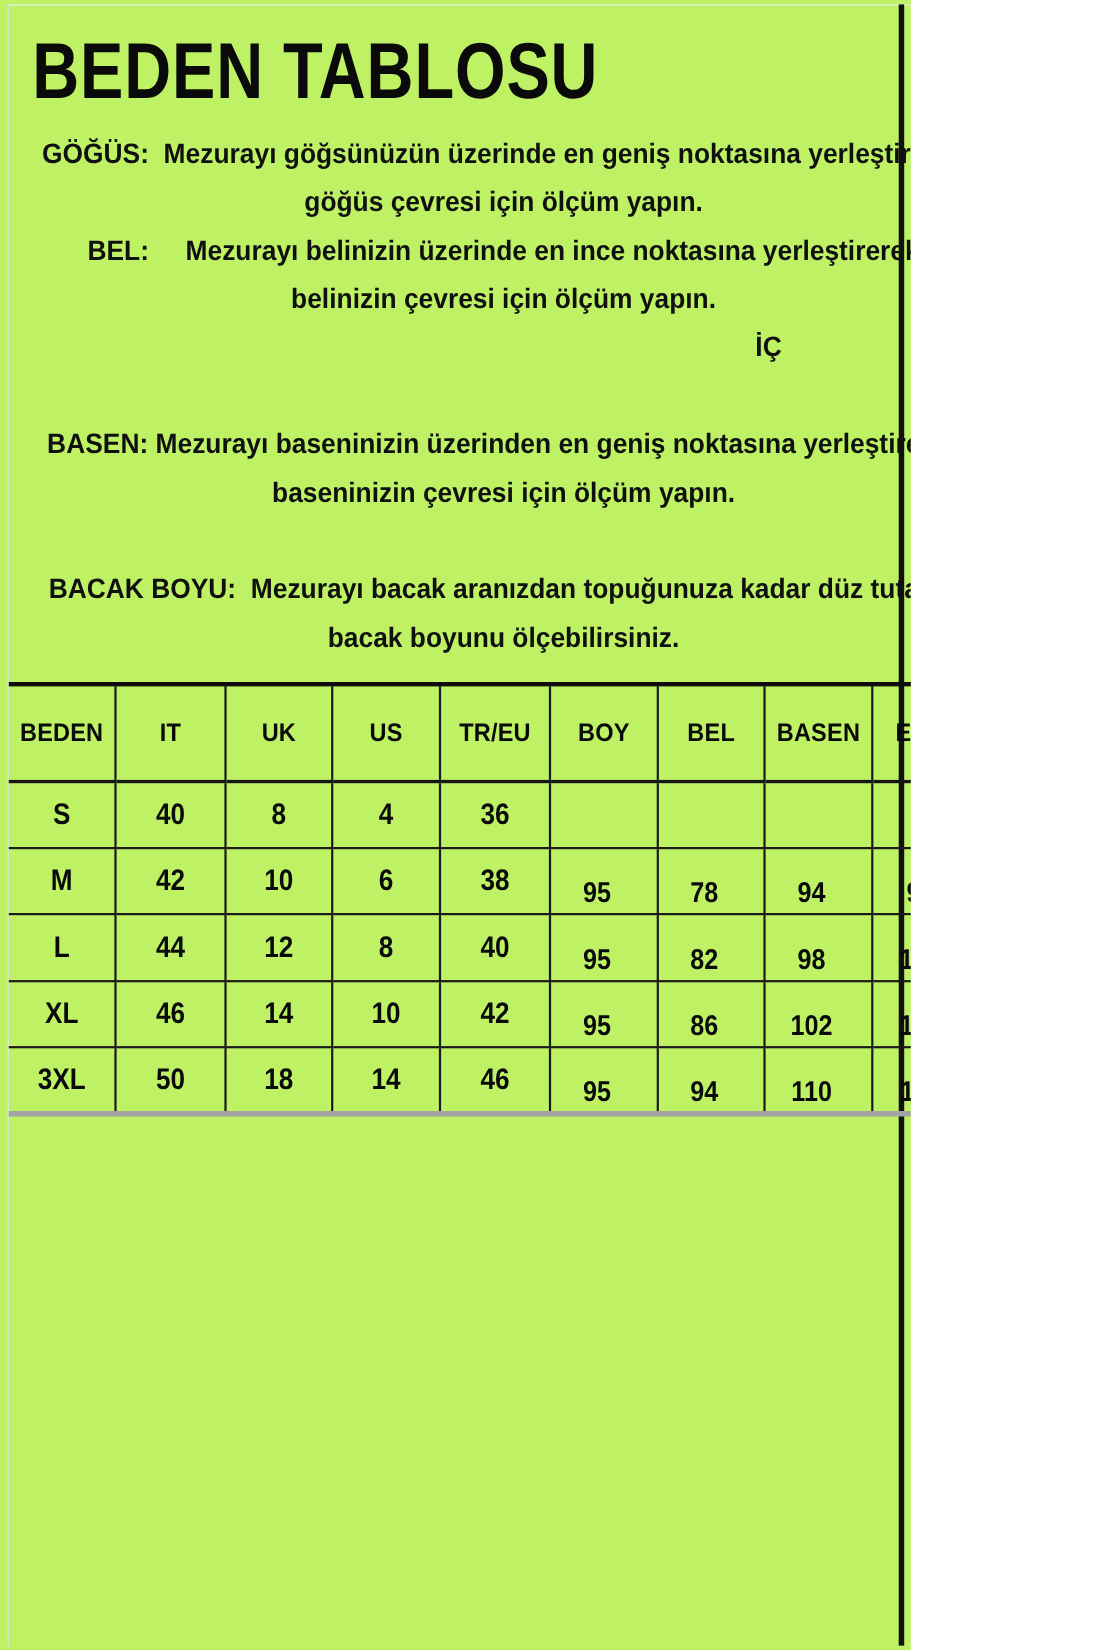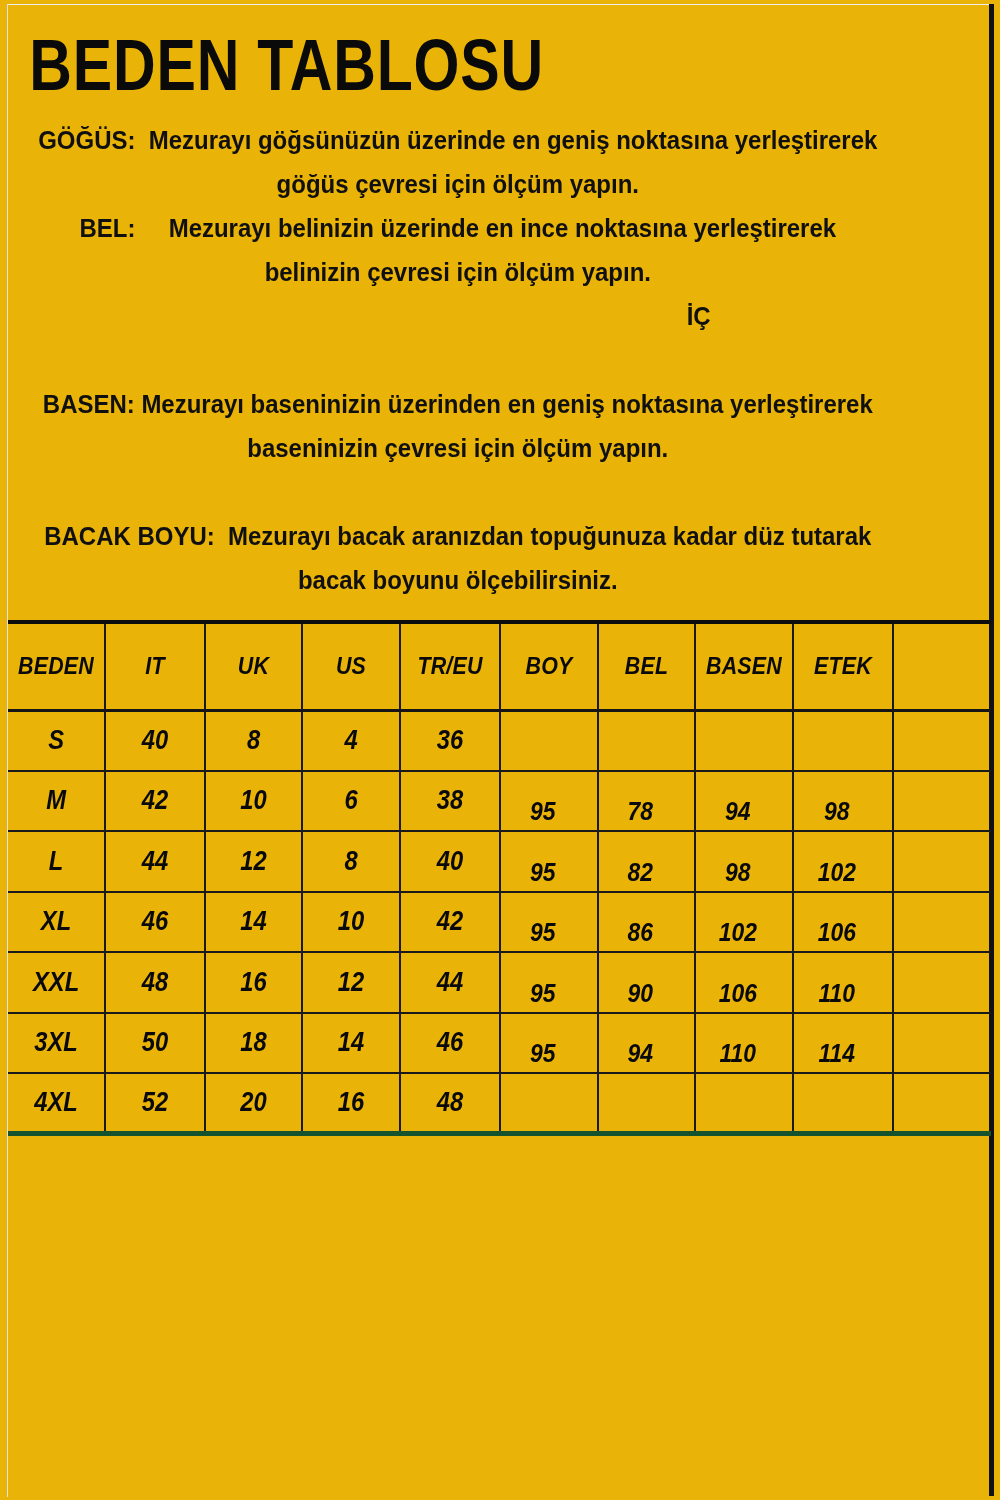--- a/index.html
+++ b/index.html
@@ -7,23 +7,23 @@
     margin: 0;
     padding: 0;
     background: #ffffff;
   }
   body {
     font-family: "Liberation Sans", sans-serif;
     -webkit-font-smoothing: antialiased;
   }
   #page {
     position: relative;
-    width: 1000px;
+    width: 828px;
     height: 1500px;
-    background: #eab308;
+    background: #bef264;
     overflow: hidden;
     box-sizing: border-box;
   }
   
   #page::before {
     content: "";
     position: absolute;
     left: 7px;
     top: 4px;
     width: 984px;
@@ -99,22 +99,21 @@
     left: 8px;
     top: 620px;
     width: 983px;
     box-sizing: border-box;
   }
   table.size-table {
     border-collapse: collapse;
     table-layout: fixed;
     width: 983px;
     border-top: 4px solid #0d0d0d;
-    border-bottom: 5px solid #14532d;
-    font-style: italic;
+    border-bottom: 5px solid #a3a3a3;
   }
   table.size-table col.c-beden { width: 97px; }
   table.size-table col.c-it    { width: 100px; }
   table.size-table col.c-uk    { width: 97px; }
   table.size-table col.c-us    { width: 98px; }
   table.size-table col.c-treu  { width: 100px; }
   table.size-table col.c-boy   { width: 98px; }
   table.size-table col.c-bel   { width: 97px; }
   table.size-table col.c-basen { width: 98px; }
   table.size-table col.c-etek  { width: 100px; }
@@ -256,52 +255,28 @@
             <td class="sz">14</td>
             <td class="sz">10</td>
             <td class="sz">42</td>
             <td class="meas">95</td>
             <td class="meas">86</td>
             <td class="meas">102</td>
             <td class="meas">106</td>
             <td class="empty"></td>
           </tr>
           <tr>
-            <td class="sz">XXL</td>
-            <td class="sz">48</td>
-            <td class="sz">16</td>
-            <td class="sz">12</td>
-            <td class="sz">44</td>
-            <td class="meas">95</td>
-            <td class="meas">90</td>
-            <td class="meas">106</td>
-            <td class="meas">110</td>
-            <td class="empty"></td>
-          </tr>
-          <tr>
             <td class="sz">3XL</td>
             <td class="sz">50</td>
             <td class="sz">18</td>
             <td class="sz">14</td>
             <td class="sz">46</td>
             <td class="meas">95</td>
             <td class="meas">94</td>
             <td class="meas">110</td>
             <td class="meas">114</td>
             <td class="empty"></td>
           </tr>
-          <tr>
-            <td class="sz">4XL</td>
-            <td class="sz">52</td>
-            <td class="sz">20</td>
-            <td class="sz">16</td>
-            <td class="sz">48</td>
-            <td class="empty"></td>
-            <td class="empty"></td>
-            <td class="empty"></td>
-            <td class="empty"></td>
-            <td class="empty"></td>
-          </tr>
         </tbody>
     </table>
   </div>
 
 </div>
 
 </body></html>

